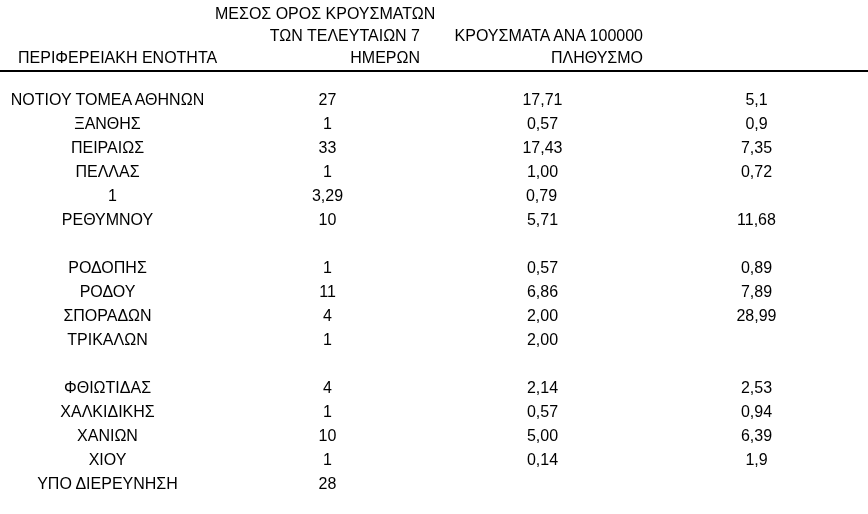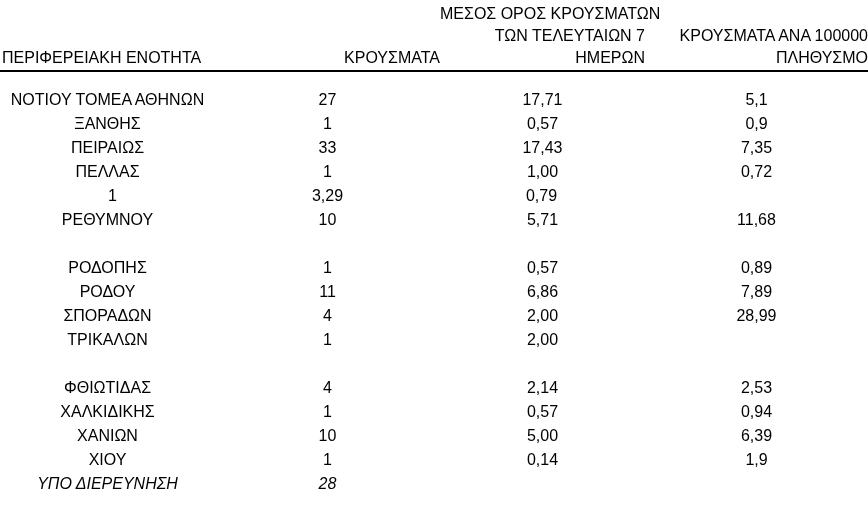--- a/index.html
+++ b/index.html
@@ -39,46 +39,44 @@
   .trow {
     display: flex;
     height: 24px;
     line-height: 24px;
     font-size: 16px;
   }
   .trow.spacer {
     height: 24px;
   }
   .trow.italic {
-    font-style: italic;
   }
   .cell {
     text-align: center;
     white-space: nowrap;
     overflow: visible;
   }
   
   .c1 { width: 215px; flex: 0 0 215px; }
   .c2 { width: 225px; flex: 0 0 225px; }
   .c3 { width: 205px; flex: 0 0 205px; }
   .c4 { width: 223px; flex: 0 0 223px; }
   .hcell.c1 {
     text-align: left;
-    padding-left: 2px;
+    padding-left: 18px;
     box-sizing: border-box;
   }
 </style>
 </head>
 <body>
 
 <div class="canvas">
 
   <div class="thead">
     <div class="hcell c1">ΠΕΡΙΦΕΡΕΙΑΚΗ ΕΝΟΤΗΤΑ</div>
-    <div class="hcell c2">ΚΡΟΥΣΜΑΤΑ</div>
     <div class="hcell c3">ΜΕΣΟΣ ΟΡΟΣ ΚΡΟΥΣΜΑΤΩΝ
 ΤΩΝ ΤΕΛΕΥΤΑΙΩΝ 7
 ΗΜΕΡΩΝ</div>
     <div class="hcell c4">ΚΡΟΥΣΜΑΤΑ ΑΝΑ 100000
 ΠΛΗΘΥΣΜΟ</div>
   </div>
 
   <div class="tbody" id="tbody">
       <div class="trow">
     <div class="cell c1">ΝΟΤΙΟΥ ΤΟΜΕΑ ΑΘΗΝΩΝ</div>

